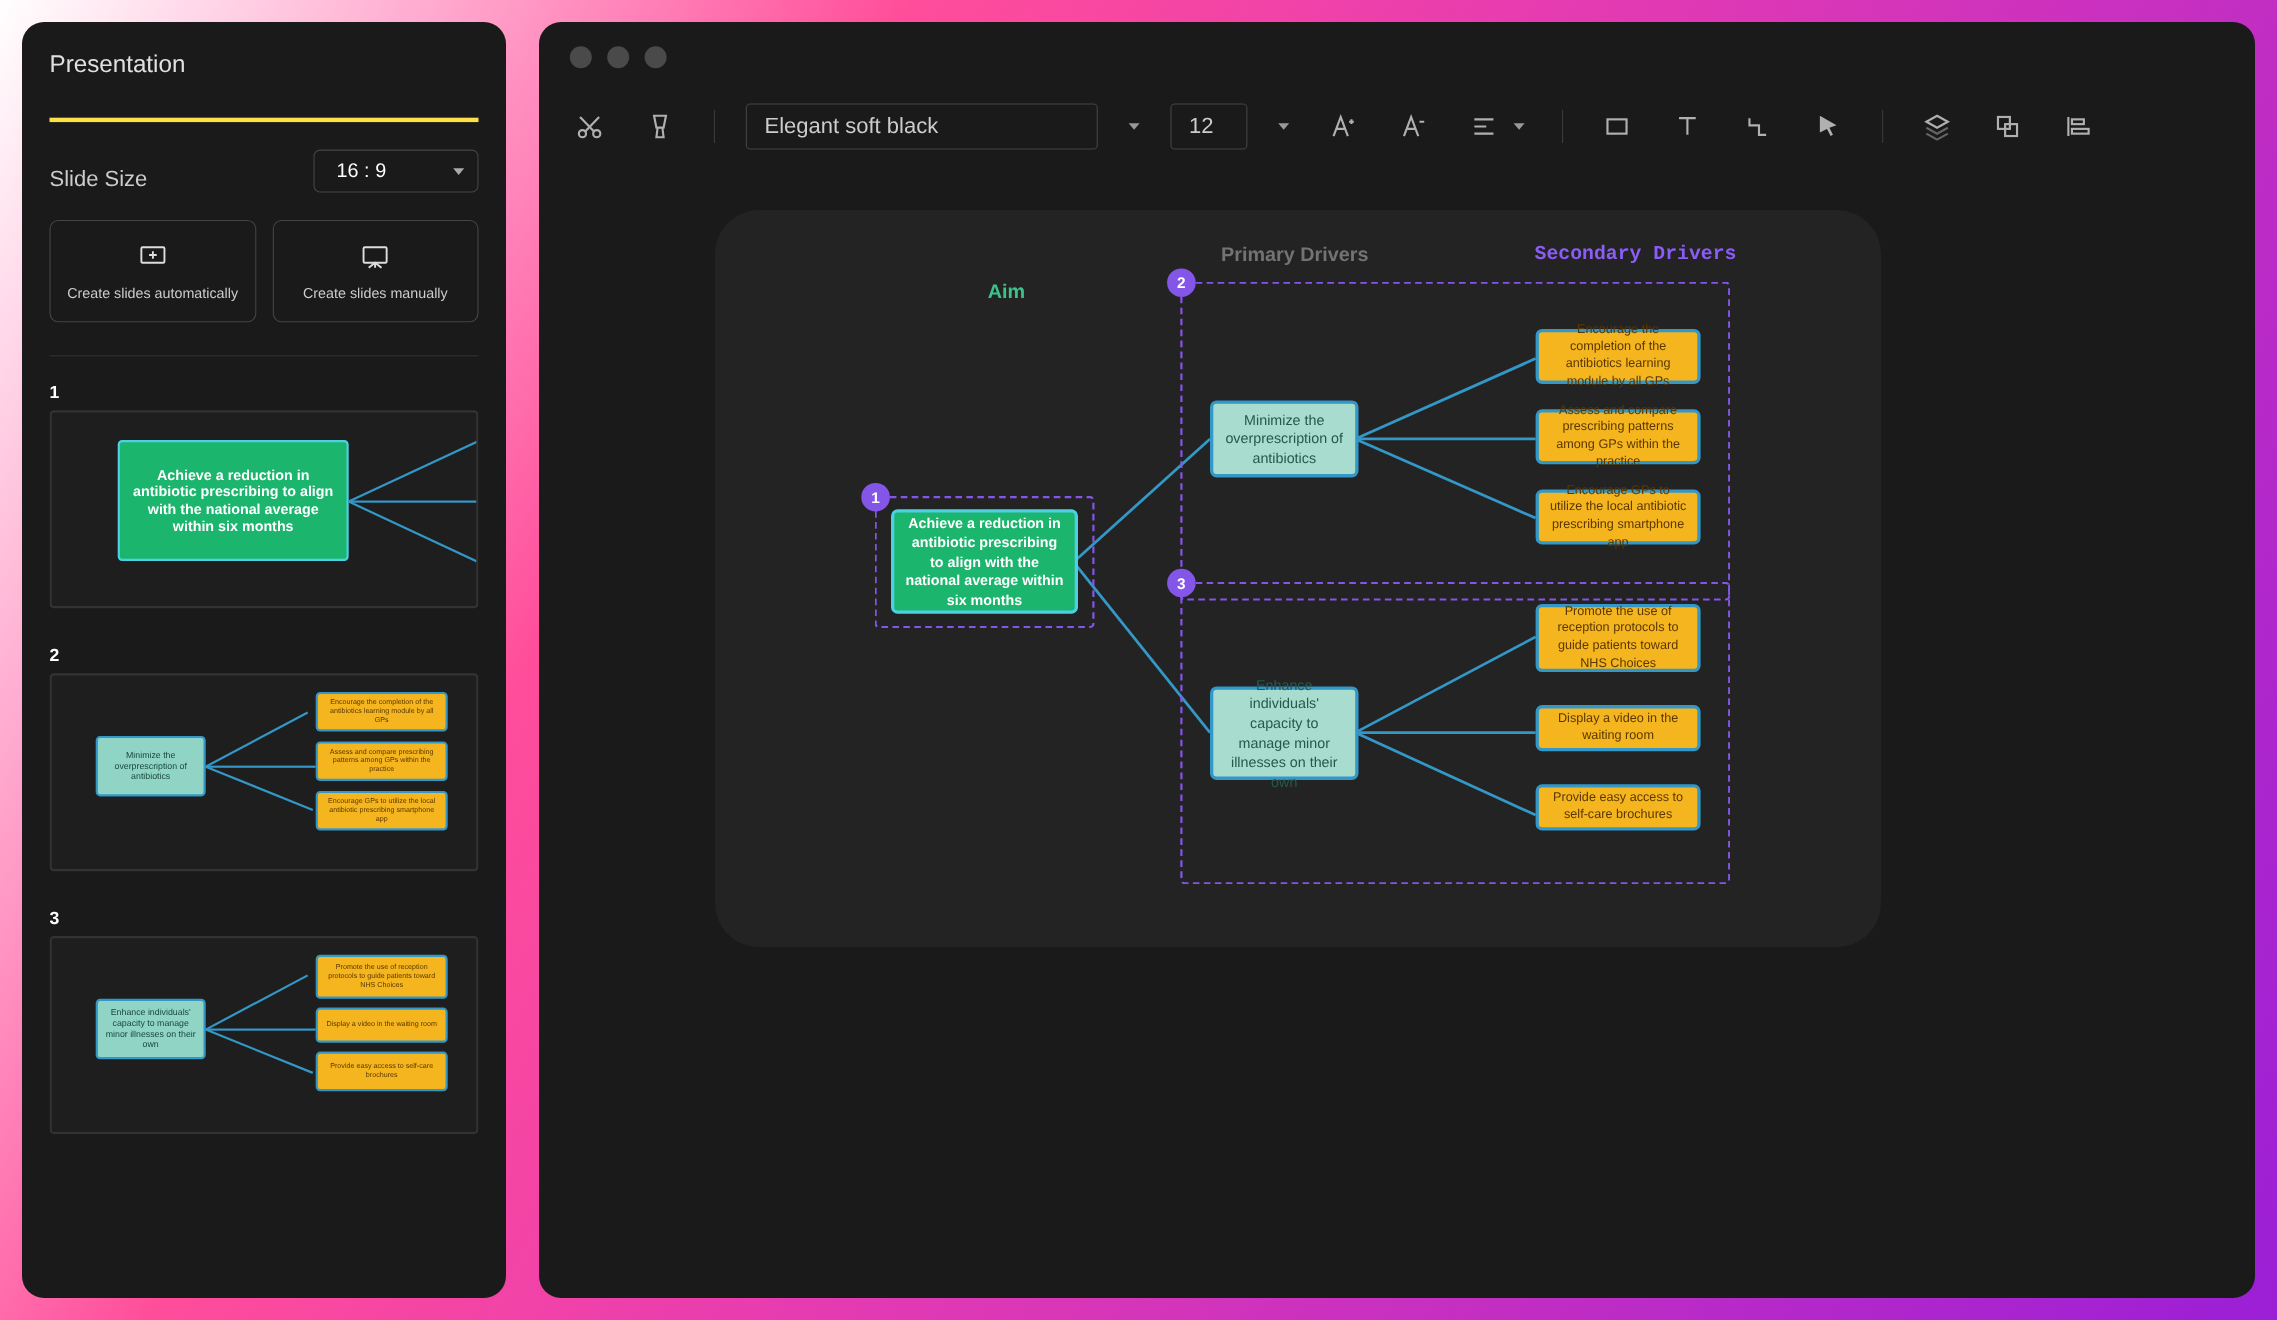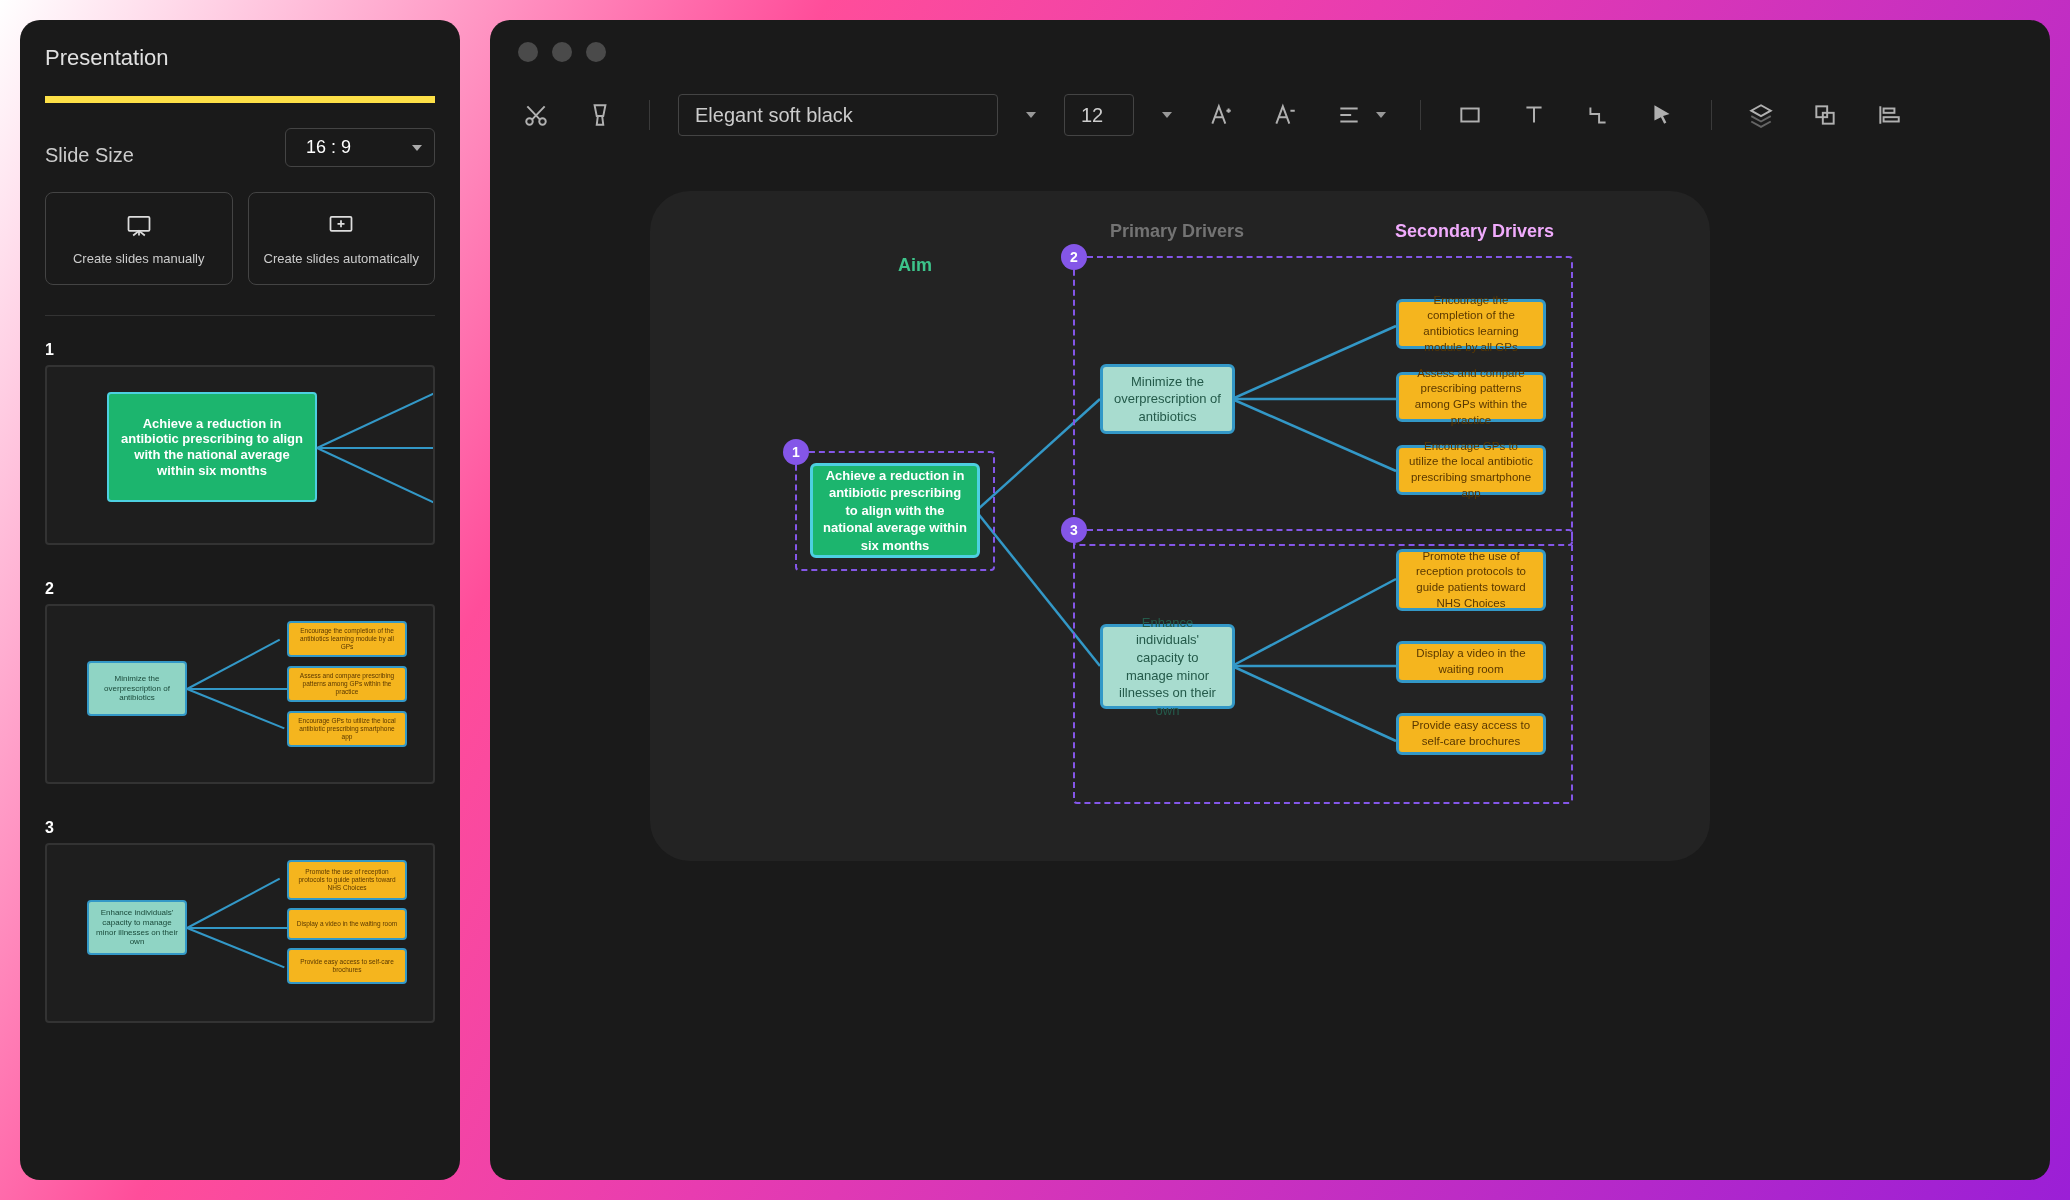--- a/index.html
+++ b/index.html
@@ -1,21 +1,21 @@
 <!DOCTYPE html>
 <html><head>
 <meta charset="utf-8">
 <style>
 * { margin:0; padding:0; box-sizing:border-box; font-family:-apple-system,BlinkMacSystemFont,'Segoe UI',sans-serif; }
 body { width:2070px; height:1200px; overflow:hidden; background:linear-gradient(120deg,#fff 0%,#ff4d9a 30%,#e83cb0 50%,#9b1fd6 100%); padding:20px; }
 .app-container { display:flex; gap:30px; height:100%; }
 
 
 .sidebar { width:440px; background:#1a1a1a; border-radius:20px; padding:25px; color:#e0e0e0; display:flex; flex-direction:column; }
-.sidebar-title { font-size:22px; font-weight:400; padding-bottom:25px; border-bottom:7px solid #fde047; }
+.sidebar-title { font-size:22px; font-weight:400; padding-bottom:36px; border-bottom:4px solid #fde047; }
 .row { display:flex; align-items:flex-end; justify-content:space-between; margin-top:25px; }
 .lbl { font-size:20px; color:#ccc; }
 .select-box { background:#1a1a1a; border:1px solid #444; border-radius:6px; padding:8px 35px 8px 20px; color:#fff; font-size:18px; position:relative; min-width:150px; }
 .select-box::after { content:''; position:absolute; right:12px; top:50%; width:0; height:0; border-left:5px solid transparent; border-right:5px solid transparent; border-top:6px solid #aaa; transform:translateY(-50%); }
 .btn-row { display:flex; gap:15px; margin-top:25px; padding-bottom:30px; border-bottom:1px solid #333; }
 .create-btn { flex:1; background:#1a1a1a; border:1px solid #444; border-radius:8px; padding:18px 10px; display:flex; flex-direction:column; align-items:center; gap:12px; cursor:pointer; }
 .create-btn svg { width:28px; height:28px; fill:none; stroke:#ddd; stroke-width:1.5; }
 .create-btn span { font-size:13px; color:#ccc; text-align:center; }
 .thumbs { margin-top:25px; overflow-y:auto; flex:1; }
 .thumb-item { margin-bottom:35px; }
@@ -42,21 +42,21 @@
 .tb-caret { width:22px; height:42px; display:flex; align-items:center; justify-content:center; cursor:pointer; }
 .tb-caret::before { content:''; border-left:5px solid transparent; border-right:5px solid transparent; border-top:6px solid #999; }
 .tb-iconcaret { display:flex; align-items:center; }
 
 
 .canvas { flex:1; position:relative; padding:40px 60px; }
 .slide-bg { position:absolute; left:160px; top:30px; width:1060px; height:670px; background:#232323; border-radius:40px; }
 .col-hdr { position:absolute; font-size:18px; font-weight:600; }
 .hdr-aim { color:#3dc38a; }
 .hdr-pri { color:#737373; }
-.hdr-sec { color:#f0abfc; }
+.hdr-sec { color:#8b5cf6;font-family:Liberation Mono, monospace; }
 .dash-box { position:absolute; border:2px dashed #8456e8; border-radius:4px; }
 .badge { position:absolute; width:26px; height:26px; border-radius:50%; background:#8456e8; color:#fff; font-size:14px; font-weight:700; display:flex; align-items:center; justify-content:center; z-index:5; }
 .node { position:absolute; border-radius:6px; padding:10px; font-size:13px; text-align:center; display:flex; align-items:center; justify-content:center; line-height:1.35; }
 .n-green { background:#1cb56e; border:3px solid #4dd0e1; color:#fff; font-weight:600; }
 .n-teal { background:#a8dccf; border:3px solid #3398c7; color:#245a4a; }
 .n-yel { background:#f5b51e; border:3px solid #3398c7; color:#5a3800; font-size:11.5px; }
 svg.conn { position:absolute; left:0; top:0; width:100%; height:100%; pointer-events:none; }
 svg.conn line { stroke:#3398c7; stroke-width:2.5; }
 </style>
 </head>
@@ -71,30 +71,30 @@
       <span class="lbl">Slide Size</span>
       <div class="select-box">
         <span>16 : 9</span>
       </div>
     </div>
 
     <div class="btn-row">
       <div class="create-btn">
         <svg viewBox="0 0 24 24">
             <rect x="3" y="5" width="18" height="12" rx="1"></rect>
-            <path d="M7 21l5-4 5 4M12 17v4"></path>
-          </svg>
-        <span>Create slides manually</span>
+            <path d="M12 8v6M9 11h6"></path>
+          </svg>
+        <span>Create slides automatically</span>
       </div>
       <div class="create-btn">
         <svg viewBox="0 0 24 24">
             <rect x="3" y="5" width="18" height="12" rx="1"></rect>
-            <path d="M12 8v6M9 11h6"></path>
-          </svg>
-        <span>Create slides automatically</span>
+            <path d="M7 21l5-4 5 4M12 17v4"></path>
+          </svg>
+        <span>Create slides manually</span>
       </div>
     </div>
 
     <div class="thumbs">
       <div class="thumb-item">
         <div class="thumb-num">1</div>
         <div class="thumb-preview">
           <div class="t-box t-green" style="left:60px;top:25px;width:210px;height:110px;">Achieve a reduction in antibiotic prescribing to align with the national average within six months</div>
           <div class="t-line" style="left:270px;top:80px;width:120px;"></div>
           <div class="t-line" style="left:270px;top:80px;width:130px;transform:rotate(25deg);"></div>

